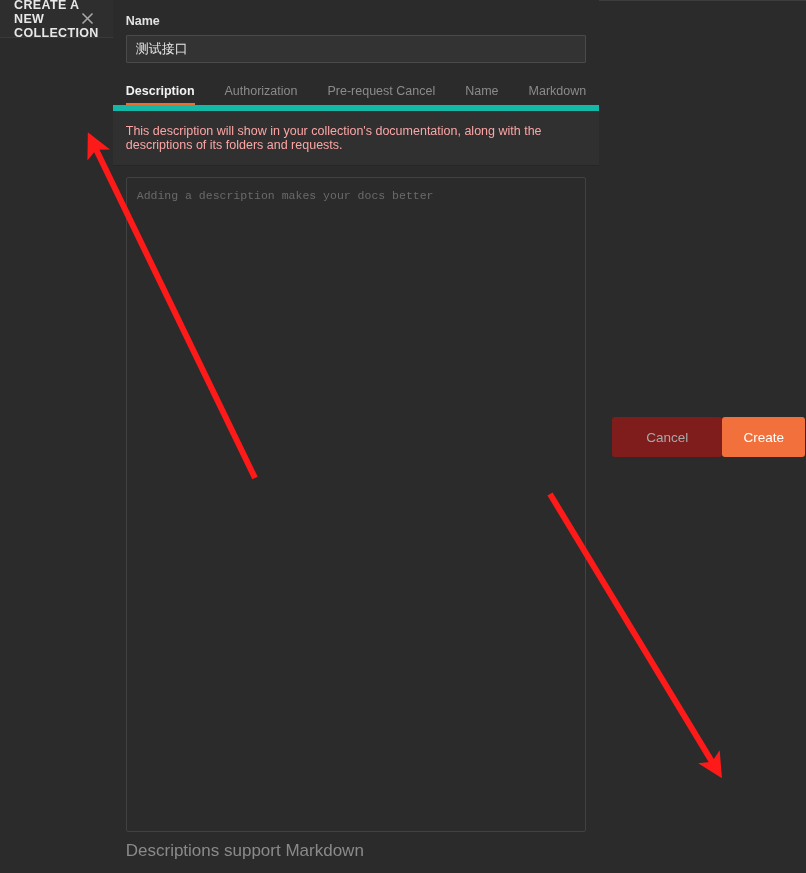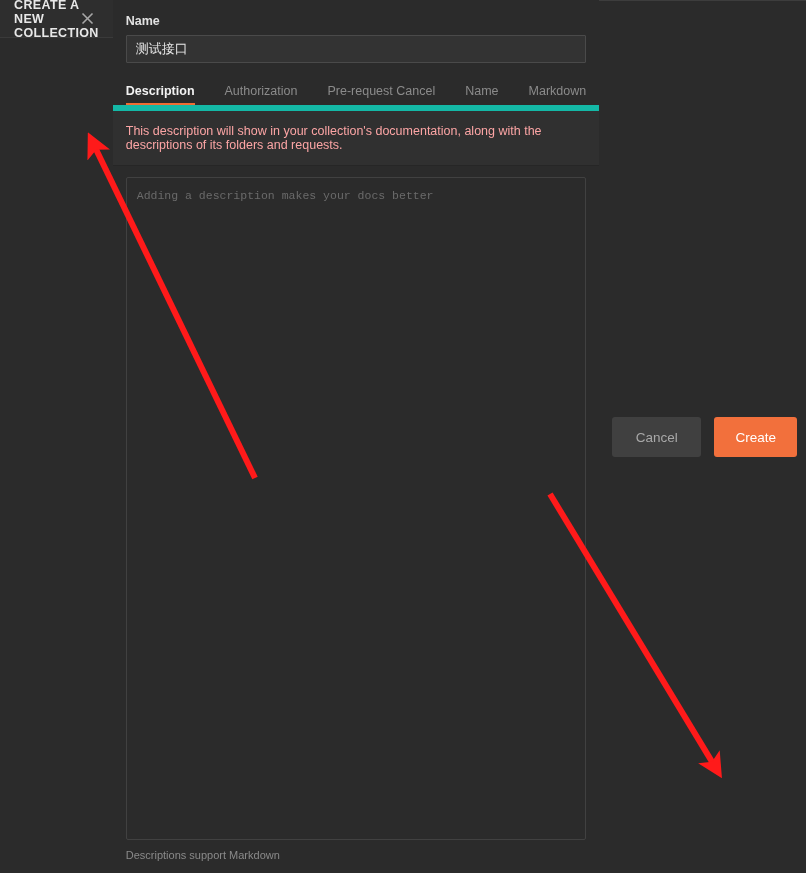--- a/index.html
+++ b/index.html
@@ -156,21 +156,21 @@
     resize: none;
     outline: none;
     font-family: "Liberation Mono", monospace;
     font-size: 11.5px;
     line-height: 1.5;
     padding: 9px 10px;
   }
   .desc-textarea::placeholder { color: #6a6a6a; }
 
   .markdown-note {
-    font-size: 11px;
+    font-size: 17px;
     color: #8a8a8a;
     padding: 9px 0 12px 0;
   }
 
   
   .modal-footer {
     flex: 0 0 72px;
     background: #2b2b2b;
     border-top: 1px solid #3d3d3d;
     display: flex;
@@ -182,24 +182,23 @@
   .btn {
     border: none;
     border-radius: 3px;
     font-family: "Liberation Sans", sans-serif;
     font-size: 13.5px;
     cursor: pointer;
     height: 40px;
     outline: none;
   }
   .btn-cancel {
-    background: #404040;
+    background: #7f1d1d;
     color: #a8a8a8;
-    width: 89px;
-    margin-right: 13px;
+    width: 110px;
   }
   .btn-create {
     background: #f2703c;
     color: #ffffff;
     width: 83px;
   }
 
   
   .annotation-layer {
     position: absolute;

